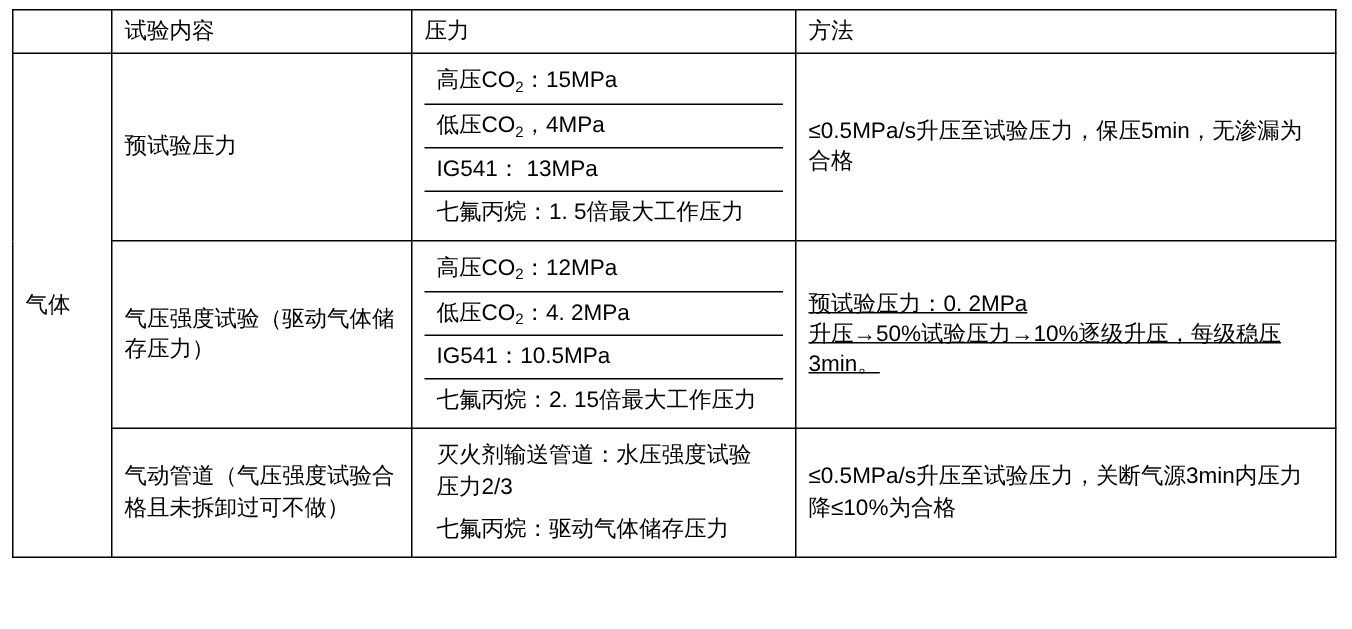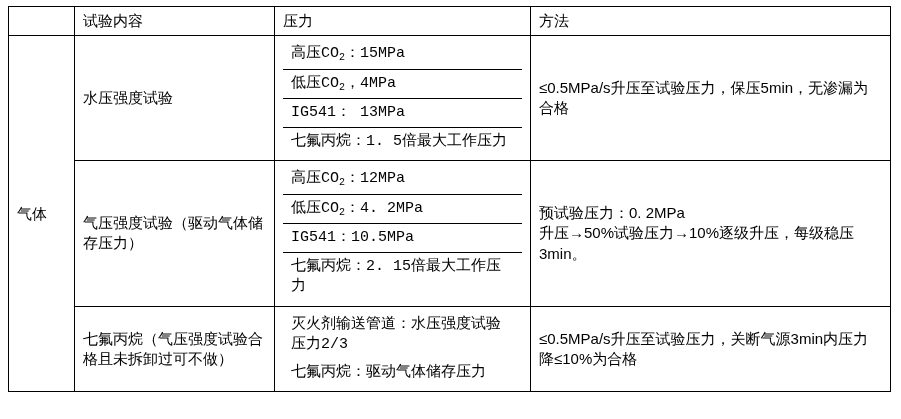--- a/index.html
+++ b/index.html
@@ -62,21 +62,20 @@
     font-size: 15px;
   }
   .method-cell {
     font-size: 15px;
   }
   
   table.sub {
     border-collapse: collapse;
     table-layout: fixed;
     width: 100%;
-    font-family: Liberation Mono, monospace;
   }
   td.nest {
     padding: 0;
   }
   table.sub td {
     border: none;
     border-bottom: 1px solid #000000;
     padding: 4px 8px;
     font-size: 15px;
     line-height: 1.35;
@@ -107,21 +106,21 @@
         <th class="hdr-blank"></th>
         <th>试验内容</th>
         <th>压力</th>
         <th>方法</th>
       </tr>
     </thead>
     <tbody>
 
       <tr>
         <td class="cat" rowspan="3">气体</td>
-        <td class="item-cell">水压强度试验</td>
+        <td class="item-cell">预试验压力</td>
         <td class="nest">
           <table class="sub">
             <tbody>
                 <tr>
               <td><span>高压CO</span><sub>2</sub><span>：15MPa</span></td>
             </tr>
             <tr>
               <td><span>低压CO</span><sub>2</sub><span>，4MPa</span></td>
             </tr>
             <tr>
@@ -149,26 +148,26 @@
             </tr>
             <tr>
               <td>IG541：10.5MPa</td>
             </tr>
             <tr>
               <td>七氟丙烷：2. 15倍最大工作压力</td>
             </tr>
           </tbody>
             </table>
         </td>
-        <td class="method-cell" style="white-space: pre-line;">预试验压力：0. 2MPa
+        <td class="method-cell" style="white-space: pre-line; text-decoration: underline;">预试验压力：0. 2MPa
 升压→50%试验压力→10%逐级升压，每级稳压3min。</td>
       </tr>
 
       <tr>
-        <td class="item-cell">七氟丙烷（气压强度试验合格且未拆卸过可不做）</td>
+        <td class="item-cell">气动管道（气压强度试验合格且未拆卸过可不做）</td>
         <td class="nest">
           <table class="sub">
             <tbody>
                 <tr>
               <td style="border-bottom:none;">灭火剂输送管道：水压强度试验压力2/3</td>
             </tr>
             <tr>
               <td>七氟丙烷：驱动气体储存压力</td>
             </tr>
           </tbody>

